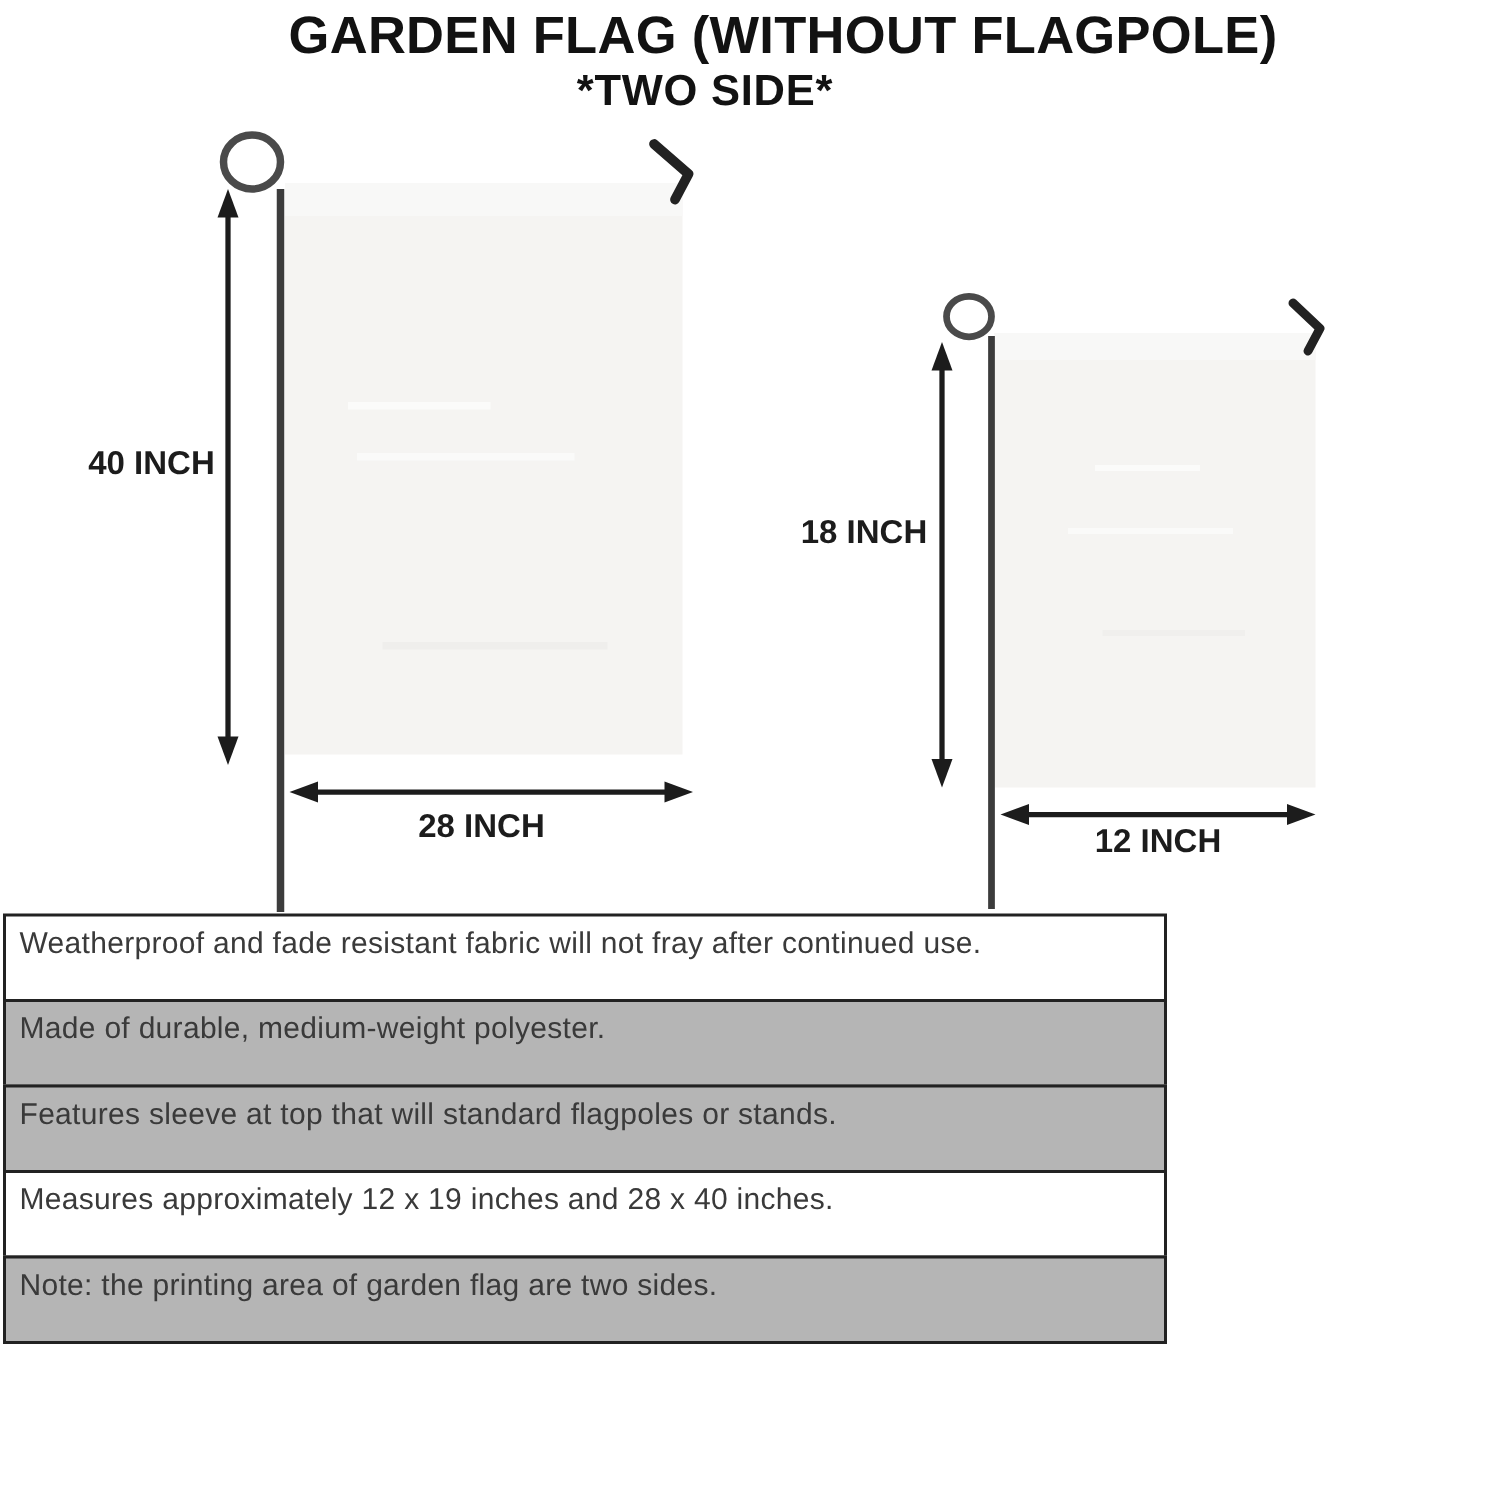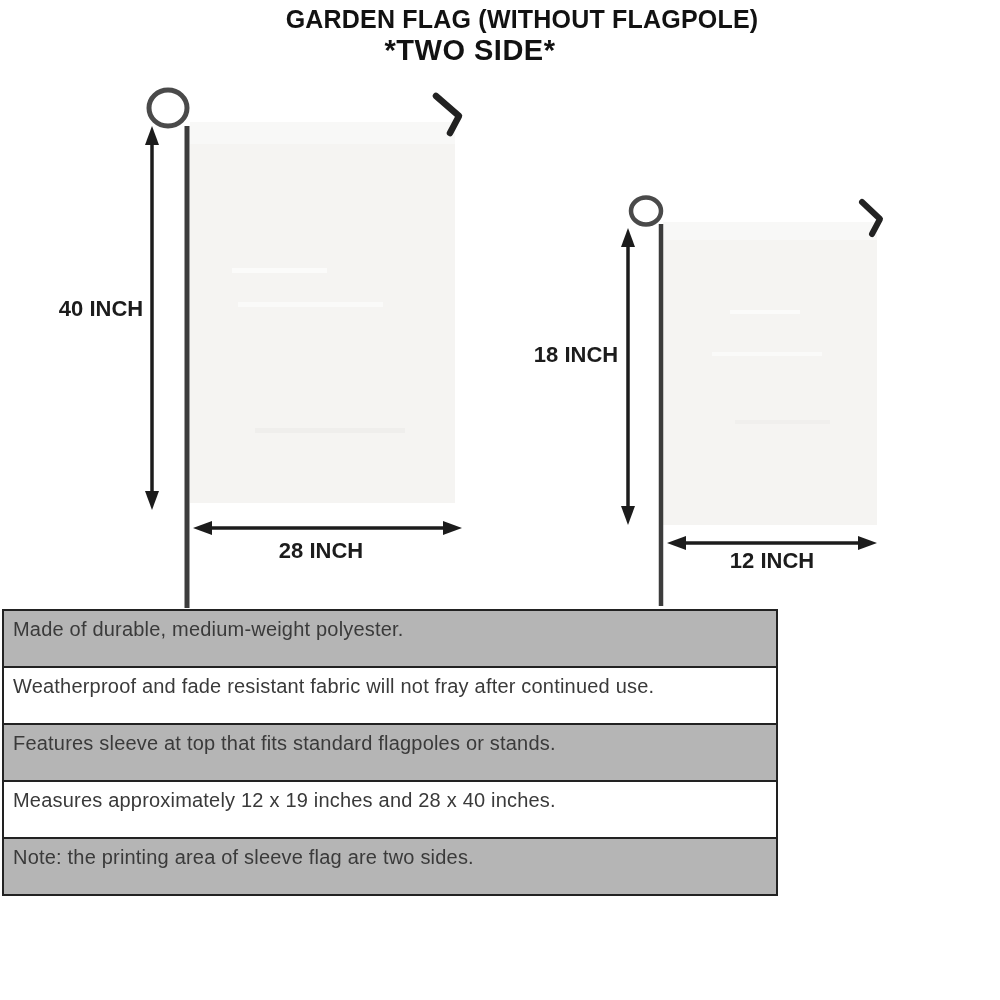--- a/index.html
+++ b/index.html
@@ -11,21 +11,21 @@
     overflow: hidden;
   }
   .canvas { position: absolute; inset: 0; width: 1000px; height: 1000px; }
 
   
   .title-wrap {
     position: absolute; top: 6px; left: 0; width: 1000px;
     text-align: center; color: #121212;
   }
   .title-line1 {
-    font-size: 25px; font-weight: 800; letter-spacing: 0.2px;
+    font-size: 35px; font-weight: 800; letter-spacing: 0.2px;
     line-height: 1.05;
     margin-left: 44px;
   }
   .title-line2 {
     font-size: 29px; font-weight: 800; letter-spacing: 0.5px;
     line-height: 1.1; margin-top: 3px;
     transform: translateX(-30px);
   }
 
   
@@ -117,30 +117,30 @@
       <g>
         <line x1="680" y1="543" x2="864" y2="543" stroke="#1c1c1c" stroke-width="3.5"></line>
         <polygon points="667,543 686,536 686,550" fill="#1c1c1c"></polygon>
         <polygon points="877,543 858,536 858,550" fill="#1c1c1c"></polygon>
       </g>
       <text class="dim-label" x="772" y="568" text-anchor="middle">12 INCH</text>
     </g>
   </svg>
 
   <div class="features">
-    <div class="feature-row gray">
-      <span>Made of durable, medium-weight polyester.</span>
-    </div>
     <div class="feature-row white">
       <span>Weatherproof and fade resistant fabric will not fray after continued use.</span>
     </div>
     <div class="feature-row gray">
-      <span>Features sleeve at top that fits standard flagpoles or stands.</span>
+      <span>Made of durable, medium-weight polyester.</span>
+    </div>
+    <div class="feature-row gray">
+      <span>Features sleeve at top that will standard flagpoles or stands.</span>
     </div>
     <div class="feature-row white">
       <span>Measures approximately 12 x 19 inches and 28 x 40 inches.</span>
     </div>
     <div class="feature-row gray">
-      <span>Note: the printing area of sleeve flag are two sides.</span>
+      <span>Note: the printing area of garden flag are two sides.</span>
     </div>
   </div>
 
 </div>
 
 </body></html>

